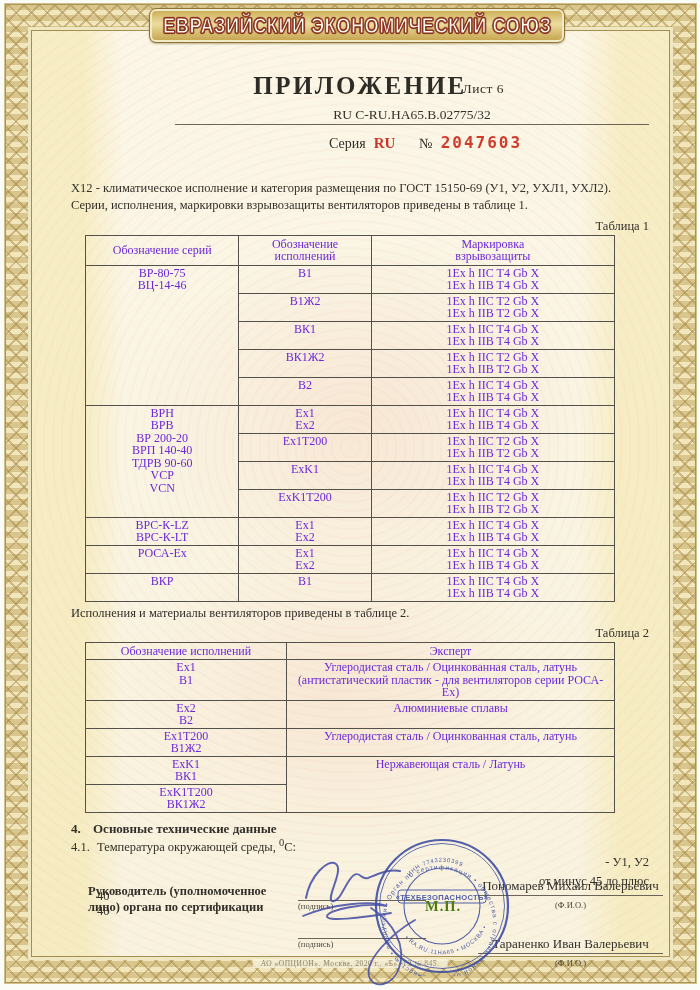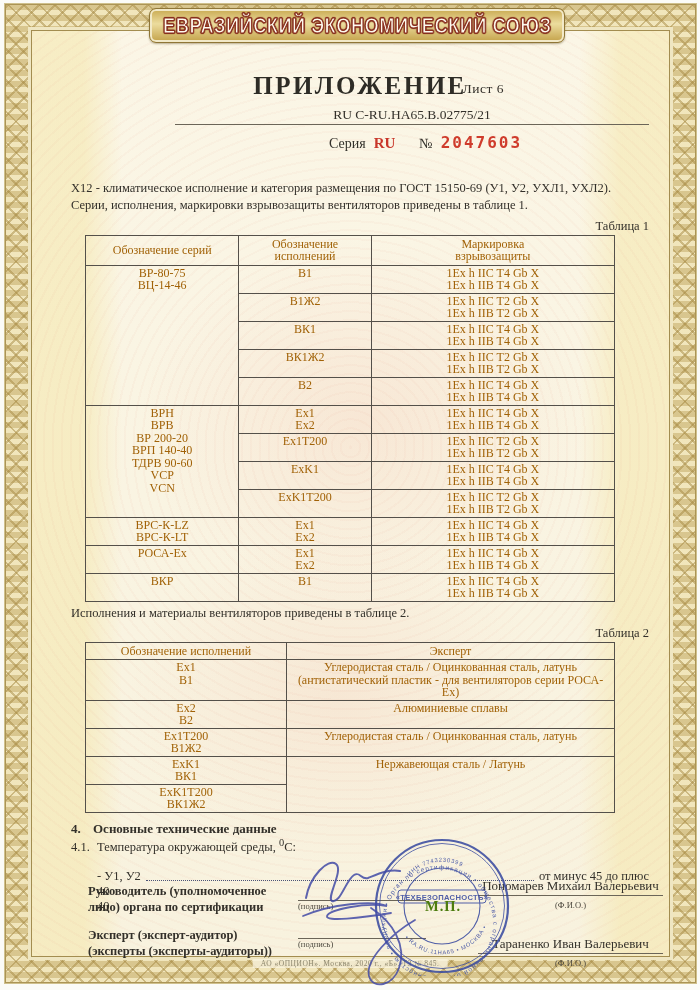--- a/index.html
+++ b/index.html
@@ -42,29 +42,29 @@
   .cert-num{flex:1;border-bottom:1px solid #6b6558;text-align:center;font-size:13.5px;
     padding-bottom:1px;margin-left:8px;white-space:nowrap;}
   .series-row{display:flex;align-items:baseline;margin:8px 0 0 258px;font-size:14px;}
   .series-val{color:#c8362a;font-weight:bold;margin:0 24px 0 8px;font-size:15px;}
   .blank-no{color:#cf3c2c;font-weight:bold;font-family:"DejaVu Sans Mono",monospace;
     font-size:16px;letter-spacing:2px;margin-left:8px;}
   .intro{margin-top:28px;font-size:12.5px;line-height:1.35;}
   .tcaption{text-align:right;font-size:12.5px;margin-top:5px;}
   table{border-collapse:collapse;width:530px;margin:1px 0 0 14px;table-layout:fixed;}
   th,td{border:1px solid #54504a;font-size:12px;font-weight:normal;text-align:center;
-    padding:1px 3px;line-height:12.5px;vertical-align:top;color:#a16207;}
+    padding:1px 3px;line-height:12.5px;vertical-align:top;color:#6d28d9;}
   thead th{vertical-align:middle;padding:2px 3px;}
   .pre{white-space:pre-line;}
   .between{margin-top:4px;font-size:12.5px;}
   .sec4{margin-top:8px;font-size:12.5px;}
   .sec4-h{font-weight:bold;font-size:13px;}
   .sec4-h .num{display:inline-block;width:22px;}
   .sec4-item .num{display:inline-block;width:26px;}
-  .t-line{display:flex;align-items:flex-end;margin:14px 0 0 26px;}
+  .t-line{display:flex;align-items:flex-end;margin:0 0 0 26px;flex-direction:column;}
   .t-line .dots{flex:1;border-bottom:1.6px dotted #4c5376;margin:0 5px 3px 5px;}
   .t-cont{margin-left:26px;}
   
   .sigzone{position:absolute;left:0;top:836px;width:700px;height:150px;z-index:4;}
   .role{position:absolute;left:88px;width:195px;font-weight:bold;font-size:12.5px;line-height:1.25;}
   .sigline{position:absolute;width:128px;text-align:left;font-size:8.5px;color:#4a463c;}
   .sigline .ln{border-bottom:1px solid #6b6558;height:12px;}
   .named{position:absolute;width:185px;text-align:center;font-size:13px;}
   .named .ln{border-bottom:1px solid #6b6558;margin-top:1px;}
   .named .lbl{font-size:8.5px;color:#4a463c;}
@@ -88,21 +88,21 @@
 </div>
 
 <div class="content">
 
   <div class="title-row">
     <span class="title">ПРИЛОЖЕНИЕ</span>
     <span class="sheet-no">Лист 6</span>
   </div>
 
   <div class="cert-row">
-    <span class="cert-num">RU C-RU.HA65.B.02775/21</span>
+    <span class="cert-num">RU C-RU.HA65.B.02775/32</span>
   </div>
 
   <div class="series-row">
     <span>Серия</span>
     <span class="series-val">RU</span>
     <span>№</span>
     <span class="blank-no">2047603</span>
   </div>
 
   <div class="intro">
@@ -264,22 +264,20 @@
     </div>
     <div class="t-cont">40</div>
     <div class="t-cont">40</div>
   </div>
 </div>
 
 <div class="sigzone">
 
   <div class="role pre" style="top:48px;">Руководитель (уполномоченное
 лицо) органа по сертификации</div>
-  <div class="role pre" style="top:92px;">Эксперт (эксперт-аудитор)
-(эксперты (эксперты-аудиторы))</div>
 
   <div class="sigline" style="left:298px;top:52px;">
     <div class="ln"></div>
     <span>(подпись)</span>
   </div>
   <div class="sigline" style="left:298px;top:90px;">
     <div class="ln"></div>
     <span>(подпись)</span>
   </div>
 

